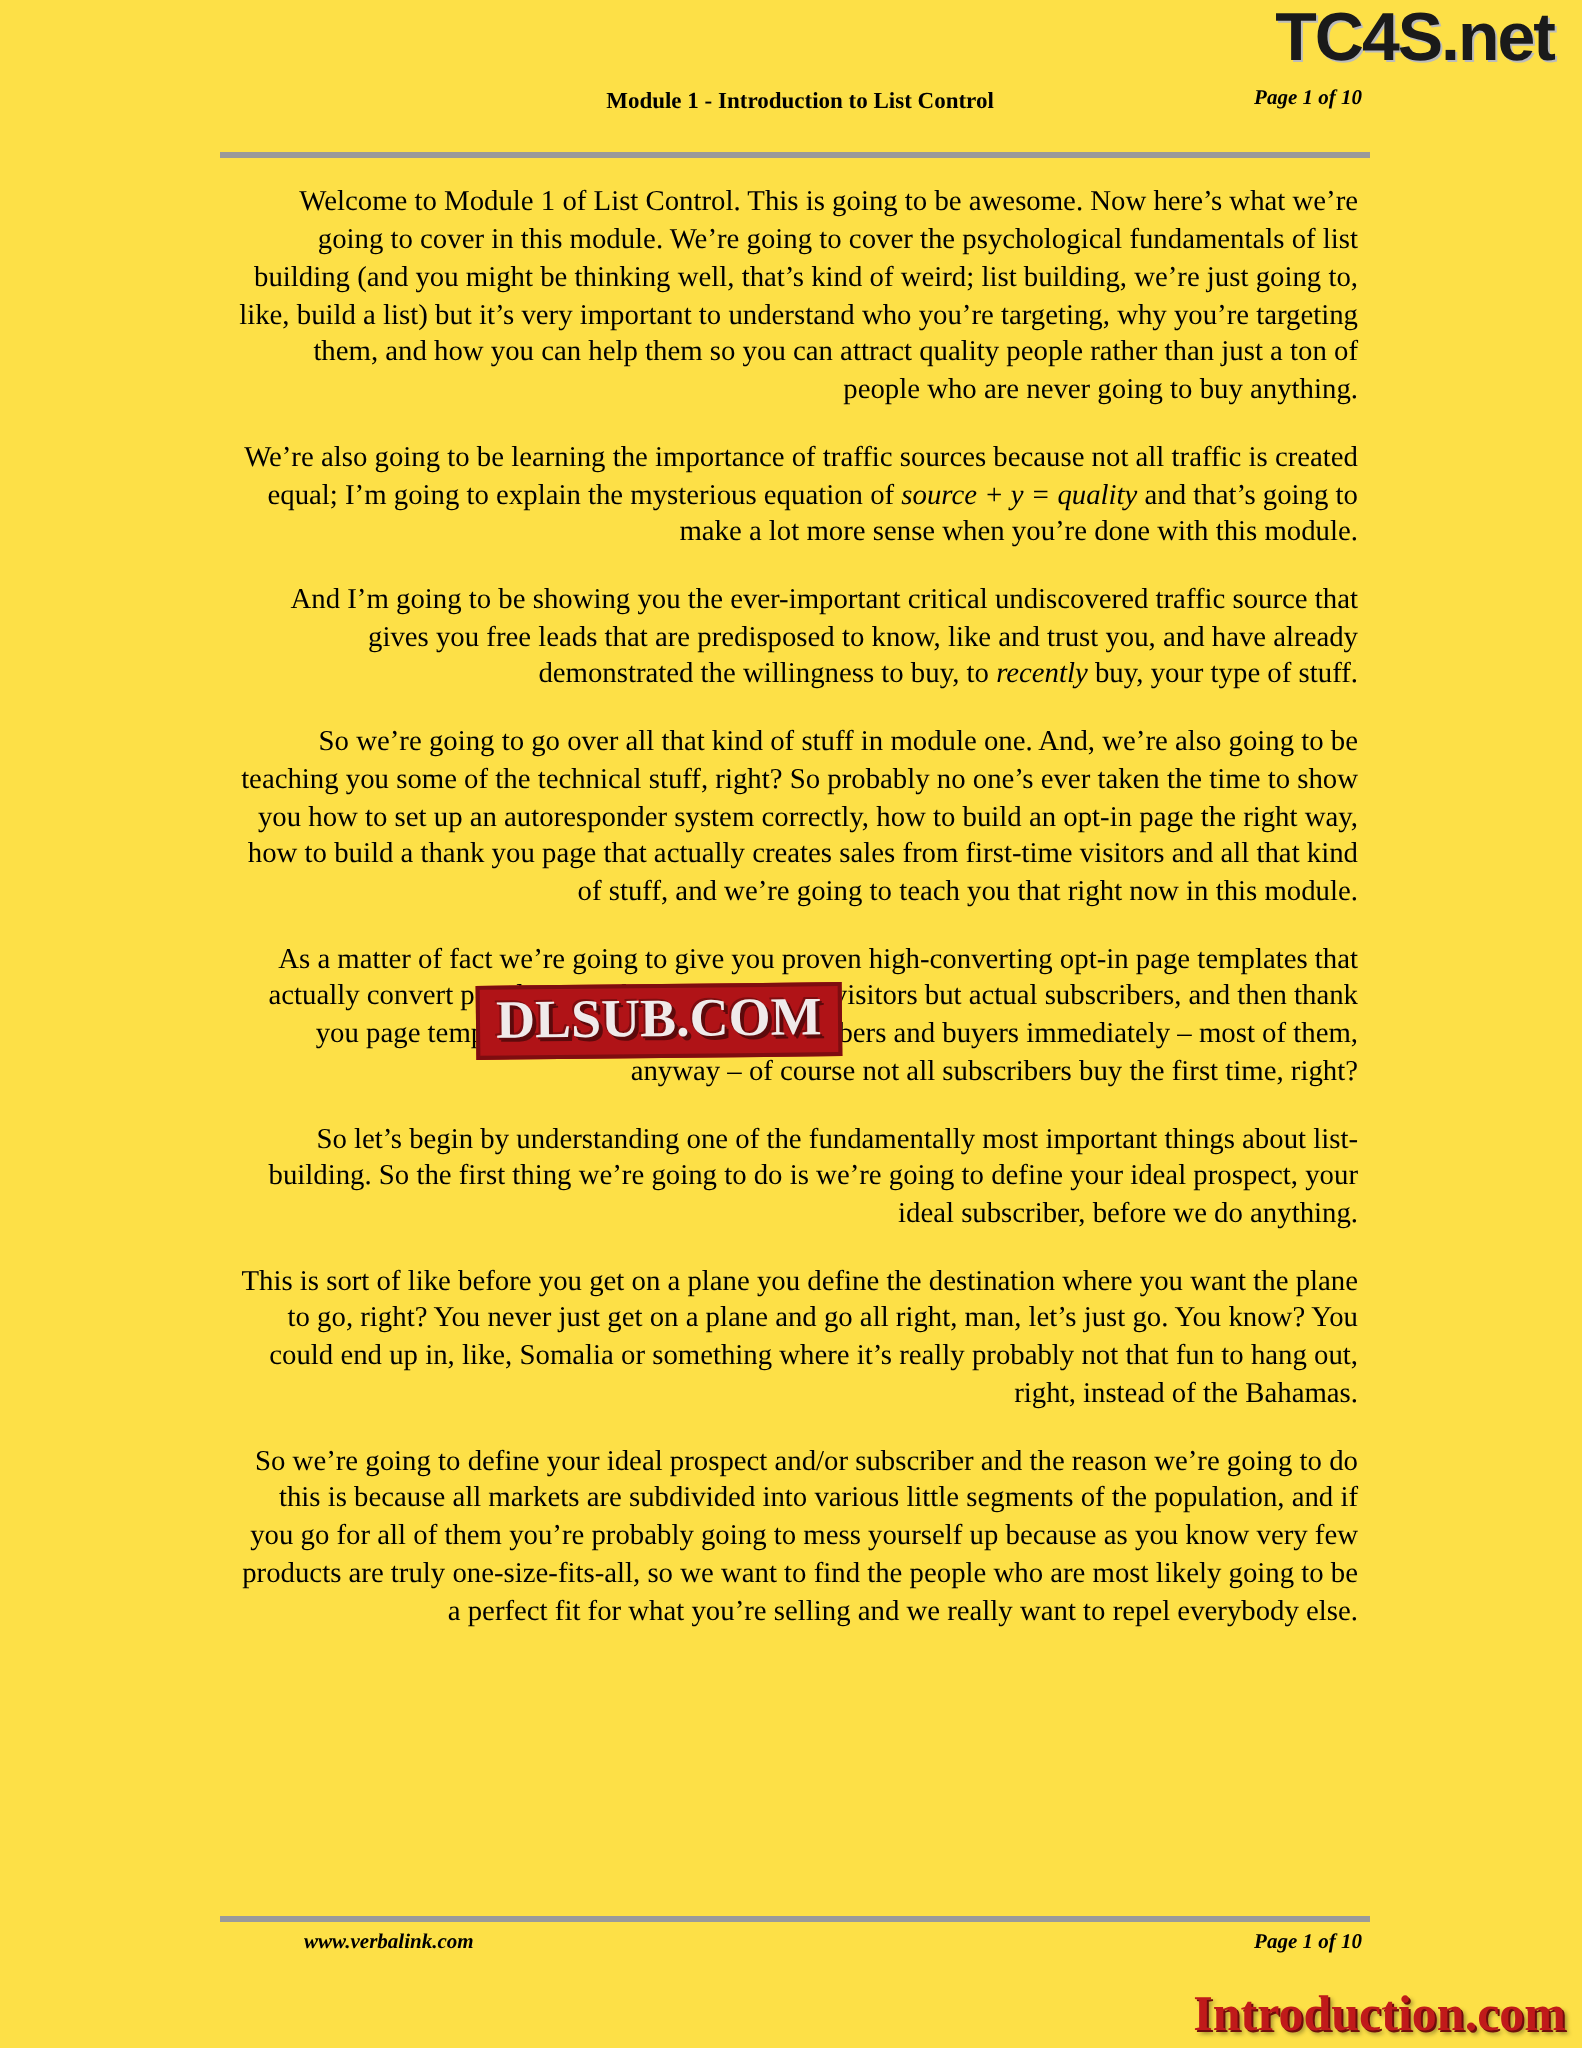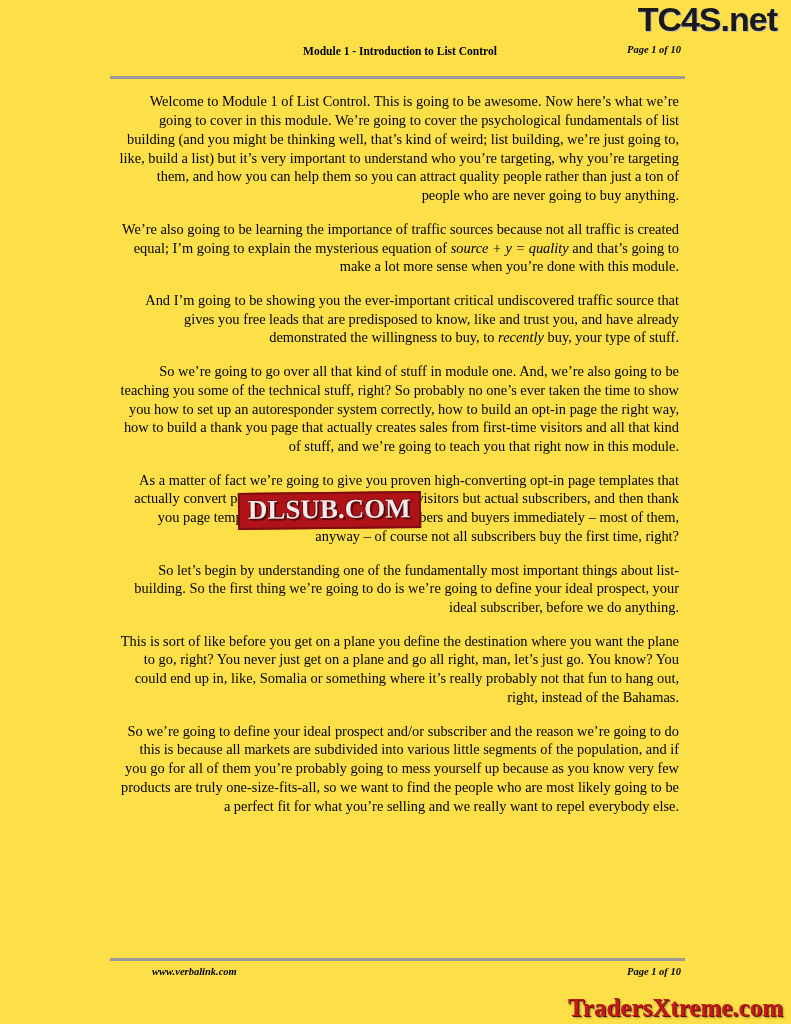--- a/index.html
+++ b/index.html
@@ -162,15 +162,15 @@
 
   <div class="wm-center">
     <span>DLSUB.COM</span>
   </div>
 
   <div class="rule bottom"></div>
 
   <div class="footer-left">www.verbalink.com</div>
   <div class="footer-right">Page 1 of 10</div>
 
-  <div class="wm-bottom">TradersXtreme.com</div>
+  <div class="wm-bottom">Introduction.com</div>
 
 </div>
 
 </body></html>

